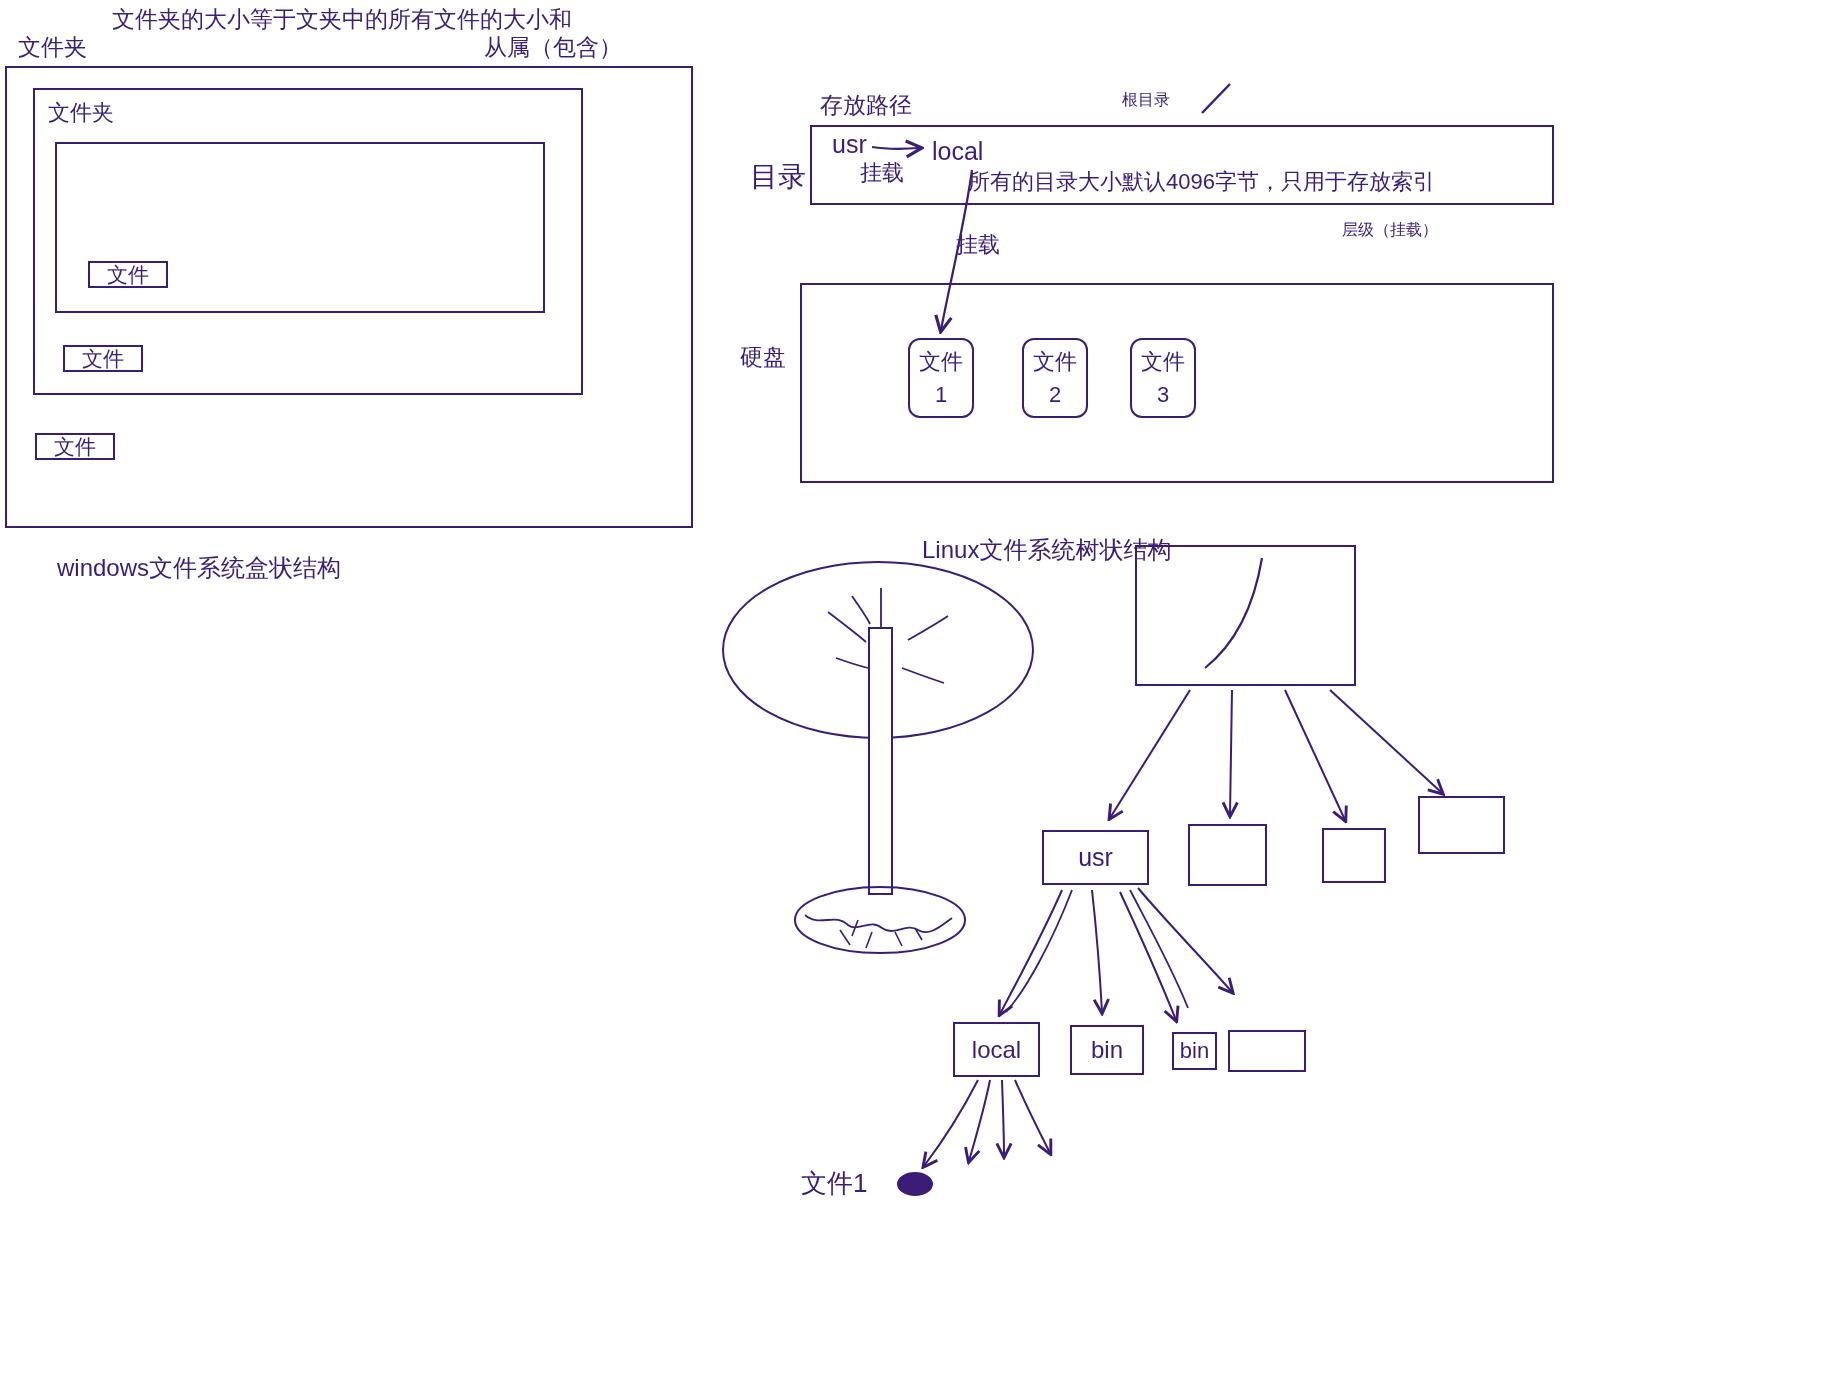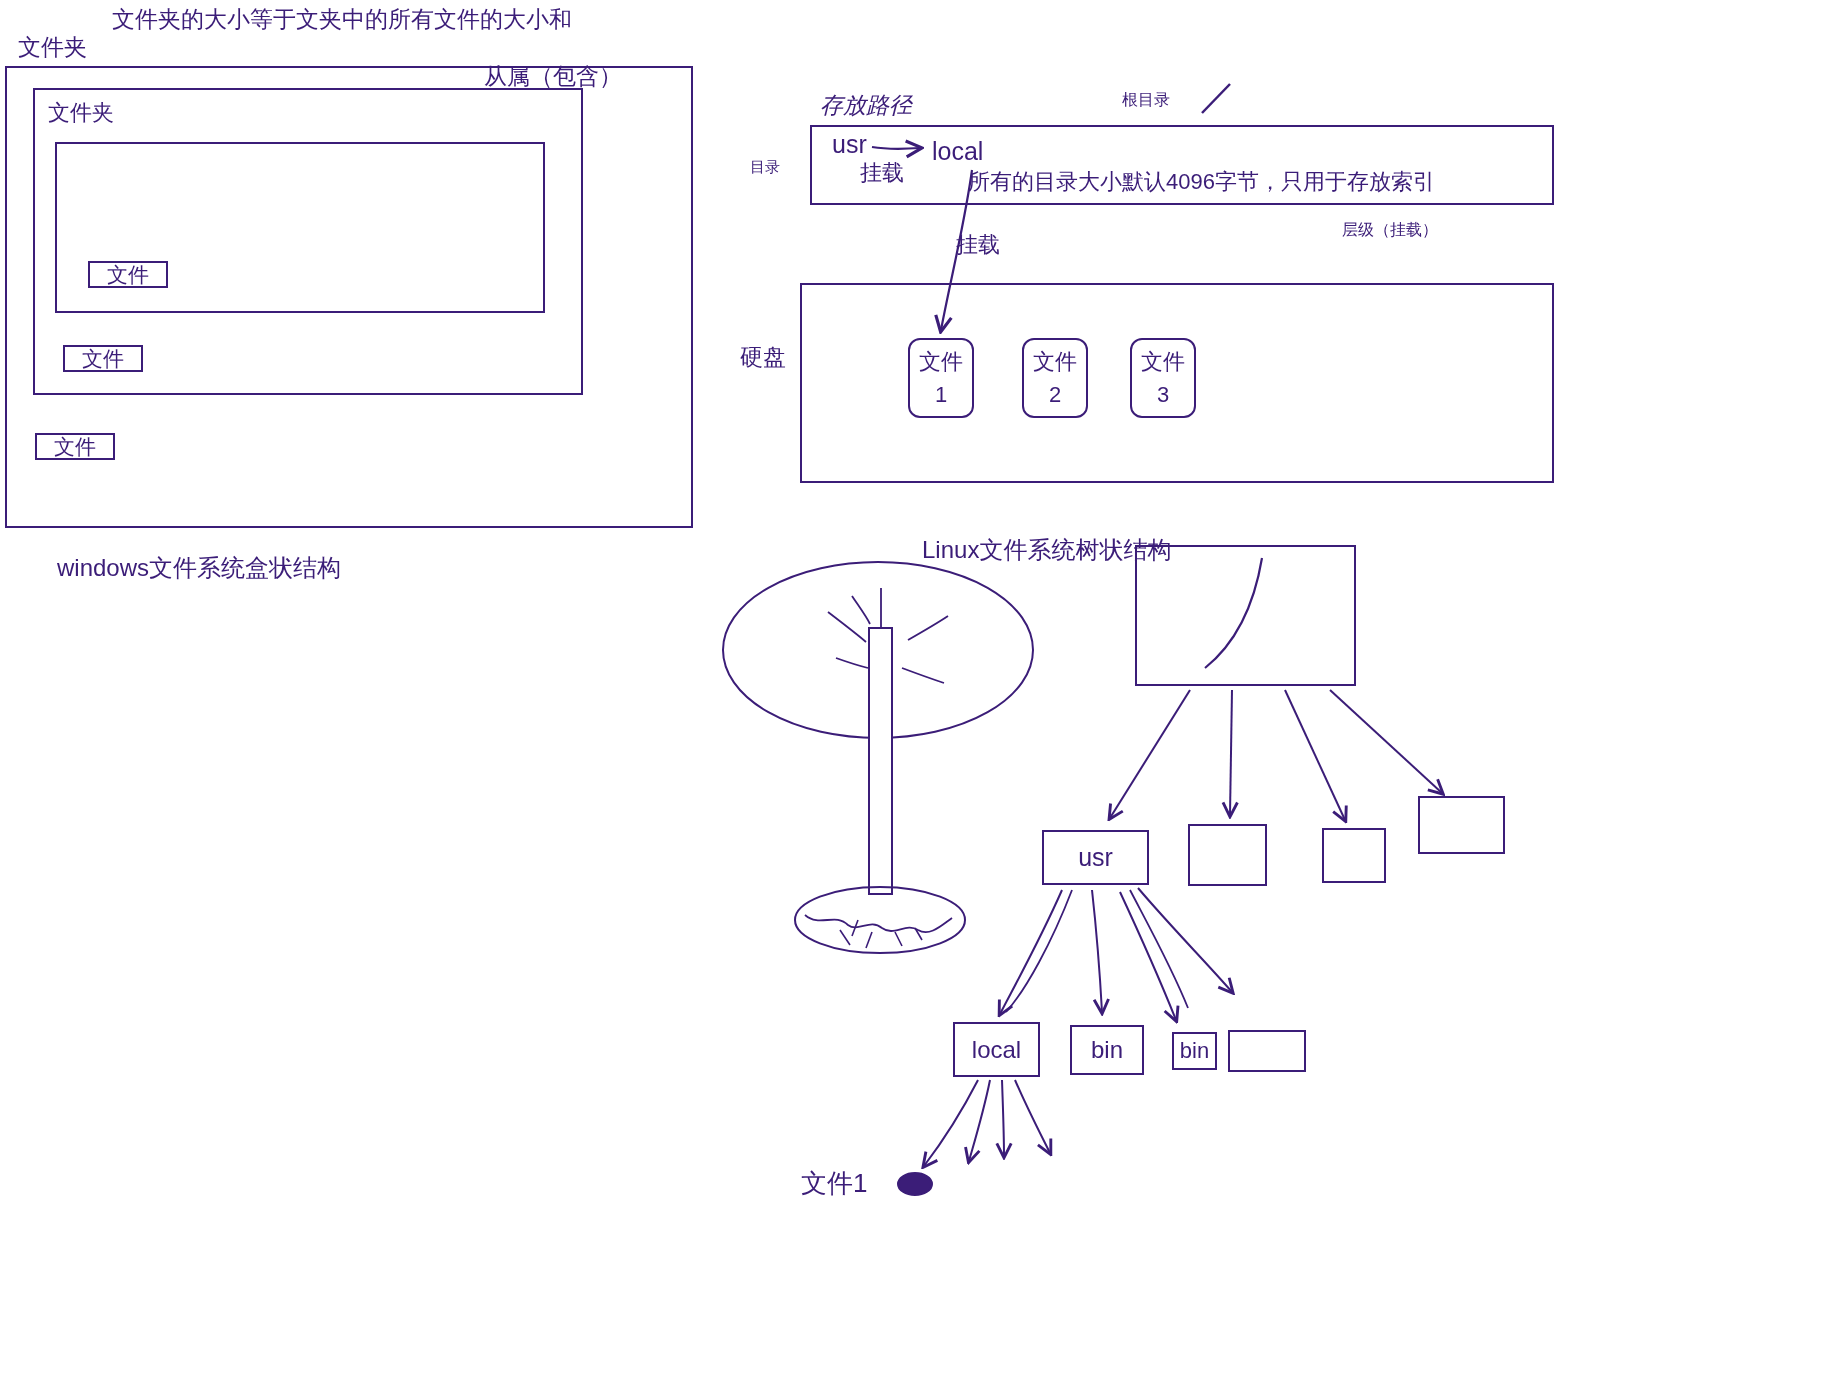--- a/index.html
+++ b/index.html
@@ -82,38 +82,38 @@
     <path d="M978,1080 C960,1115 940,1145 924,1166" fill="none" stroke-width="2" marker-end="url(#arr)"></path>
     <path d="M990,1080 C984,1110 975,1140 969,1161" fill="none" stroke-width="2" marker-end="url(#arr)"></path>
     <path d="M1002,1080 C1003,1110 1004,1133 1004,1156" fill="none" stroke-width="2" marker-end="url(#arr)"></path>
     <path d="M1015,1080 C1028,1110 1040,1133 1050,1153" fill="none" stroke-width="2" marker-end="url(#arr)"></path>
 
     <ellipse cx="915" cy="1184" rx="17" ry="11" fill="#3b1d78" stroke-width="2"></ellipse>
   </svg>
 
   <div class="abs txt" style="left:112px;top:4px;font-size:23px;">文件夹的大小等于文夹中的所有文件的大小和</div>
   <div class="abs txt" style="left:18px;top:32px;font-size:23px;">文件夹</div>
-  <div class="abs txt" style="left:484px;top:32px;font-size:23px;margin-top:29px;">从属（包含）</div>
+  <div class="abs txt" style="left:484px;top:32px;font-size:23px;">从属（包含）</div>
 
   <div class="box" style="left:5px;top:66px;width:688px;height:462px;"></div>
   <div class="box" style="left:33px;top:88px;width:550px;height:307px;"></div>
   <div class="abs txt" style="left:48px;top:98px;font-size:22px;">文件夹</div>
   <div class="box" style="left:55px;top:142px;width:490px;height:171px;"></div>
 
   <div class="filebox" style="left:88px;top:261px;width:80px;height:27px;">文件</div>
   <div class="filebox" style="left:63px;top:345px;width:80px;height:27px;">文件</div>
   <div class="filebox" style="left:35px;top:433px;width:80px;height:27px;">文件</div>
 
   <div class="abs txt" style="left:57px;top:552px;font-size:24px;">windows文件系统盒状结构</div>
 
-  <div class="abs txt" style="left:820px;top:90px;font-size:23px;font-style:italic;">存放路径</div>
+  <div class="abs txt" style="left:820px;top:90px;font-size:23px;">存放路径</div>
   <div class="abs txt" style="left:1122px;top:90px;font-size:16px;">根目录</div>
 
   <div class="box" style="left:810px;top:125px;width:744px;height:80px;"></div>
-  <div class="abs txt" style="left:750px;top:158px;font-size:15px;">目录</div>
+  <div class="abs txt" style="left:750px;top:158px;font-size:28px;">目录</div>
   <div class="abs txt" style="left:832px;top:130px;font-size:25px;">usr</div>
   <div class="abs txt" style="left:860px;top:158px;font-size:22px;">挂载</div>
   <div class="abs txt" style="left:932px;top:137px;font-size:25px;">local</div>
   <div class="abs txt" style="left:968px;top:167px;font-size:22px;">所有的目录大小默认4096字节，只用于存放索引</div>
 
   <div class="abs txt" style="left:956px;top:230px;font-size:22px;">挂载</div>
   <div class="abs txt" style="left:1342px;top:220px;font-size:16px;">层级（挂载）</div>
 
   <div class="abs txt" style="left:740px;top:298px;font-size:23px;margin-top:44px;">硬盘</div>
   <div class="box" style="left:800px;top:283px;width:754px;height:200px;"></div>

